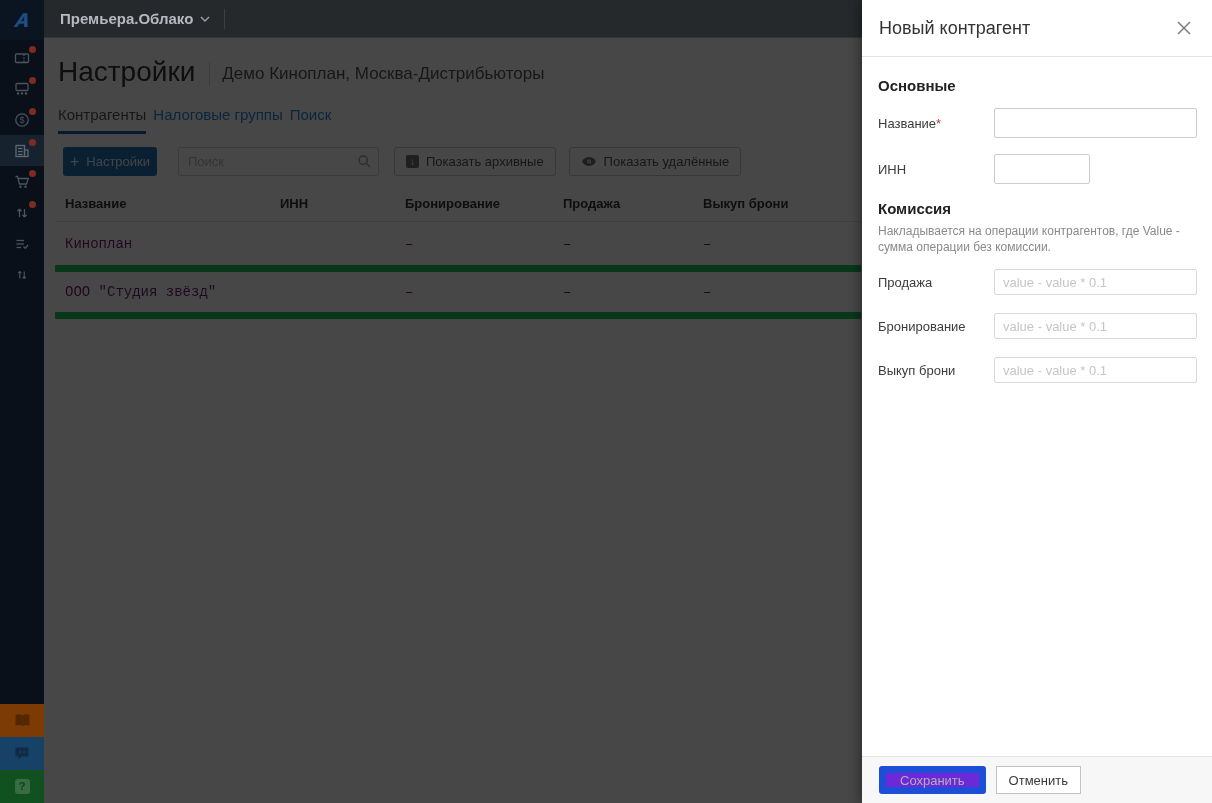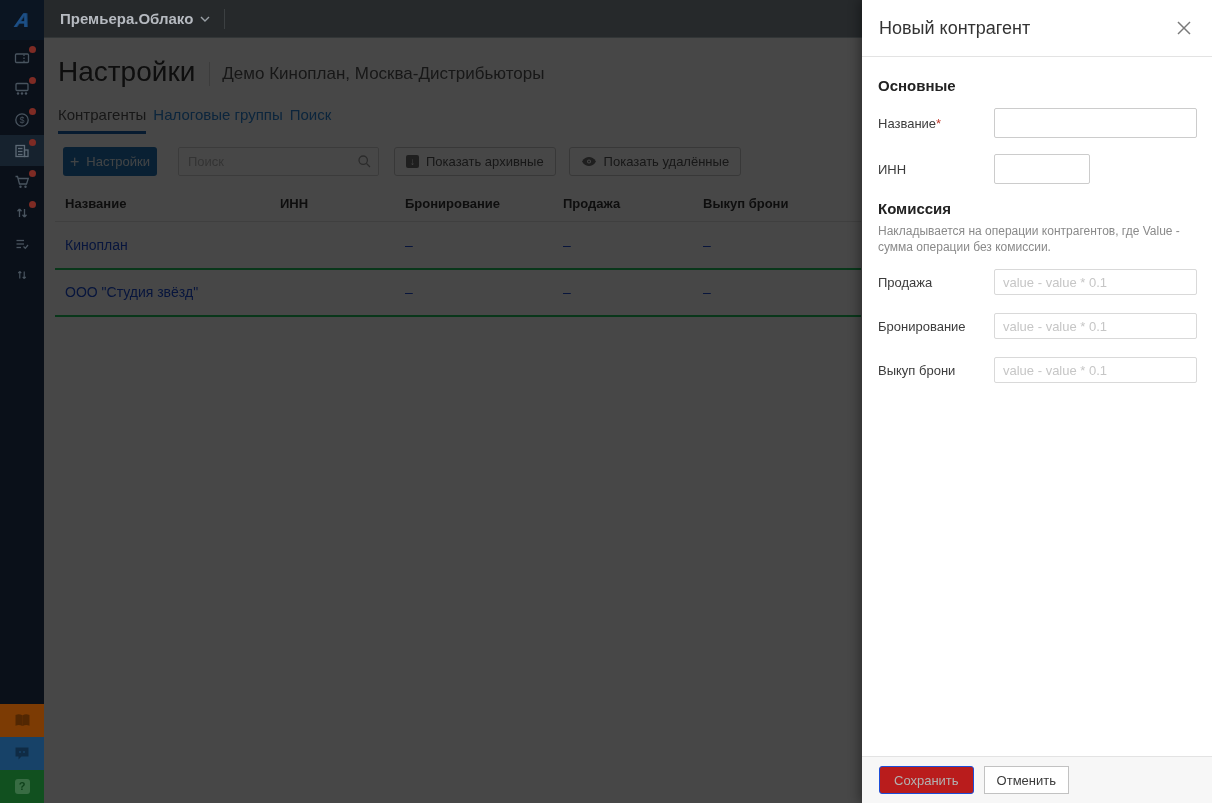--- a/index.html
+++ b/index.html
@@ -47,21 +47,21 @@
   .search-wrap { position:relative; margin-left:21px; }
   .search-input { width:201px; height:29px; border:1px solid #d5d5d5; border-radius:2px; padding:0 28px 0 9px; font-size:13px; color:#333; outline:none; }
   .search-input::placeholder { color:#b9b9b9; }
   .search-ico { position:absolute; right:7px; top:7px; }
   .btn-toggle { height:29px; margin-left:15px; background:#fff; border:1px solid #c9c9c9; border-radius:3px; color:#555; font-size:13px; display:flex; align-items:center; gap:7px; padding:0 11px; cursor:pointer; }
   .btn-toggle + .btn-toggle { margin-left:13px; }
   .ico-archive { width:13px; height:13px; background:#6f6f6f; border-radius:2px; color:#fff; font-size:10px; line-height:13px; text-align:center; display:inline-block; }
   table.grid { border-collapse:collapse; margin:12px 0 0 11px; width:806px; table-layout:fixed; font-size:14px; }
   table.grid col.c0{width:215px} table.grid col.c1{width:125px} table.grid col.c2{width:158px} table.grid col.c3{width:140px}
   table.grid th { text-align:left; font-size:13px; color:#333; padding:8px 4px 10px 10px; border-bottom:1px solid #e2e2e2; }
-  table.grid td { color:#1d4ed8; padding:0 4px 0 10px; height:47px; border-bottom:2px solid #22c55e; }
+  table.grid td { color:#701a75; padding:0 4px 0 10px; height:47px; border-bottom:7px solid #22c55e;font-family:Liberation Mono, monospace; }
   td.dash { color:#8d8d8d; }
   tr.row { cursor:pointer; }
 
   
   .backdrop { position:absolute; left:44px; top:38px; right:0; bottom:0; background:rgba(0,0,0,0.72); z-index:40; }
 
   
   .drawer { position:absolute; left:862px; top:0; width:350px; height:803px; background:#fff; z-index:50; box-shadow:-3px 0 10px rgba(0,0,0,.35); display:flex; flex-direction:column; }
   .drawer-head { height:57px; border-bottom:1px solid #e3e3e3; display:flex; align-items:center; justify-content:space-between; padding:0 17px; flex:none; }
   .drawer-title { font-size:18px; color:#333; }
@@ -73,21 +73,21 @@
   .req { color:#c0392b; }
   .tinput { width:203px; height:30px; border:1px solid #ccc; border-radius:2px; padding:0 8px; font-size:13px; color:#333; outline:none; }
   .tinput.short { width:96px; }
   .tarea { width:203px; height:70px; border:1px solid #ccc; border-radius:2px; padding:6px 8px; font-size:13px; color:#333; resize:none; outline:none; }
   .hint { font-size:12px; color:#8a8a8a; line-height:1.35; margin:-8px 0 14px; }
   .cinput { width:203px; height:26px; border:1px solid #d9d9d9; border-radius:2px; padding:0 8px; font-size:13px; color:#555; outline:none; }
   .cinput::placeholder, .tinput::placeholder { color:#c6c6c6; }
   .crow { margin-bottom:18px; }
   .crow label { padding-top:6px; }
   .drawer-foot { height:47px; flex:none; border-top:1px solid #e3e3e3; background:#f7f7f7; display:flex; align-items:center; padding:0 17px; gap:10px; }
-  .btn-save { height:28px; padding:0 14px; background:#b91c1c; border:1px solid #1d4ed8; border-radius:3px; color:#b2b2b2; font-size:13px; cursor:default; }
+  .btn-save { height:28px; padding:0 14px; background:#6d28d9; border:7px solid #1d4ed8; border-radius:3px; color:#b2b2b2; font-size:13px; cursor:default; }
   .btn-cancel { height:28px; padding:0 12px; background:#fff; border:1px solid #c2c2c2; border-radius:0; color:#3a3a3a; font-size:13px; cursor:pointer; }
 </style>
 </head>
 <body>
 
 <aside class="sidebar">
   <div class="logo-tile">
     <span class="logo-glyph">А</span>
   </div>
   <nav class="nav">

